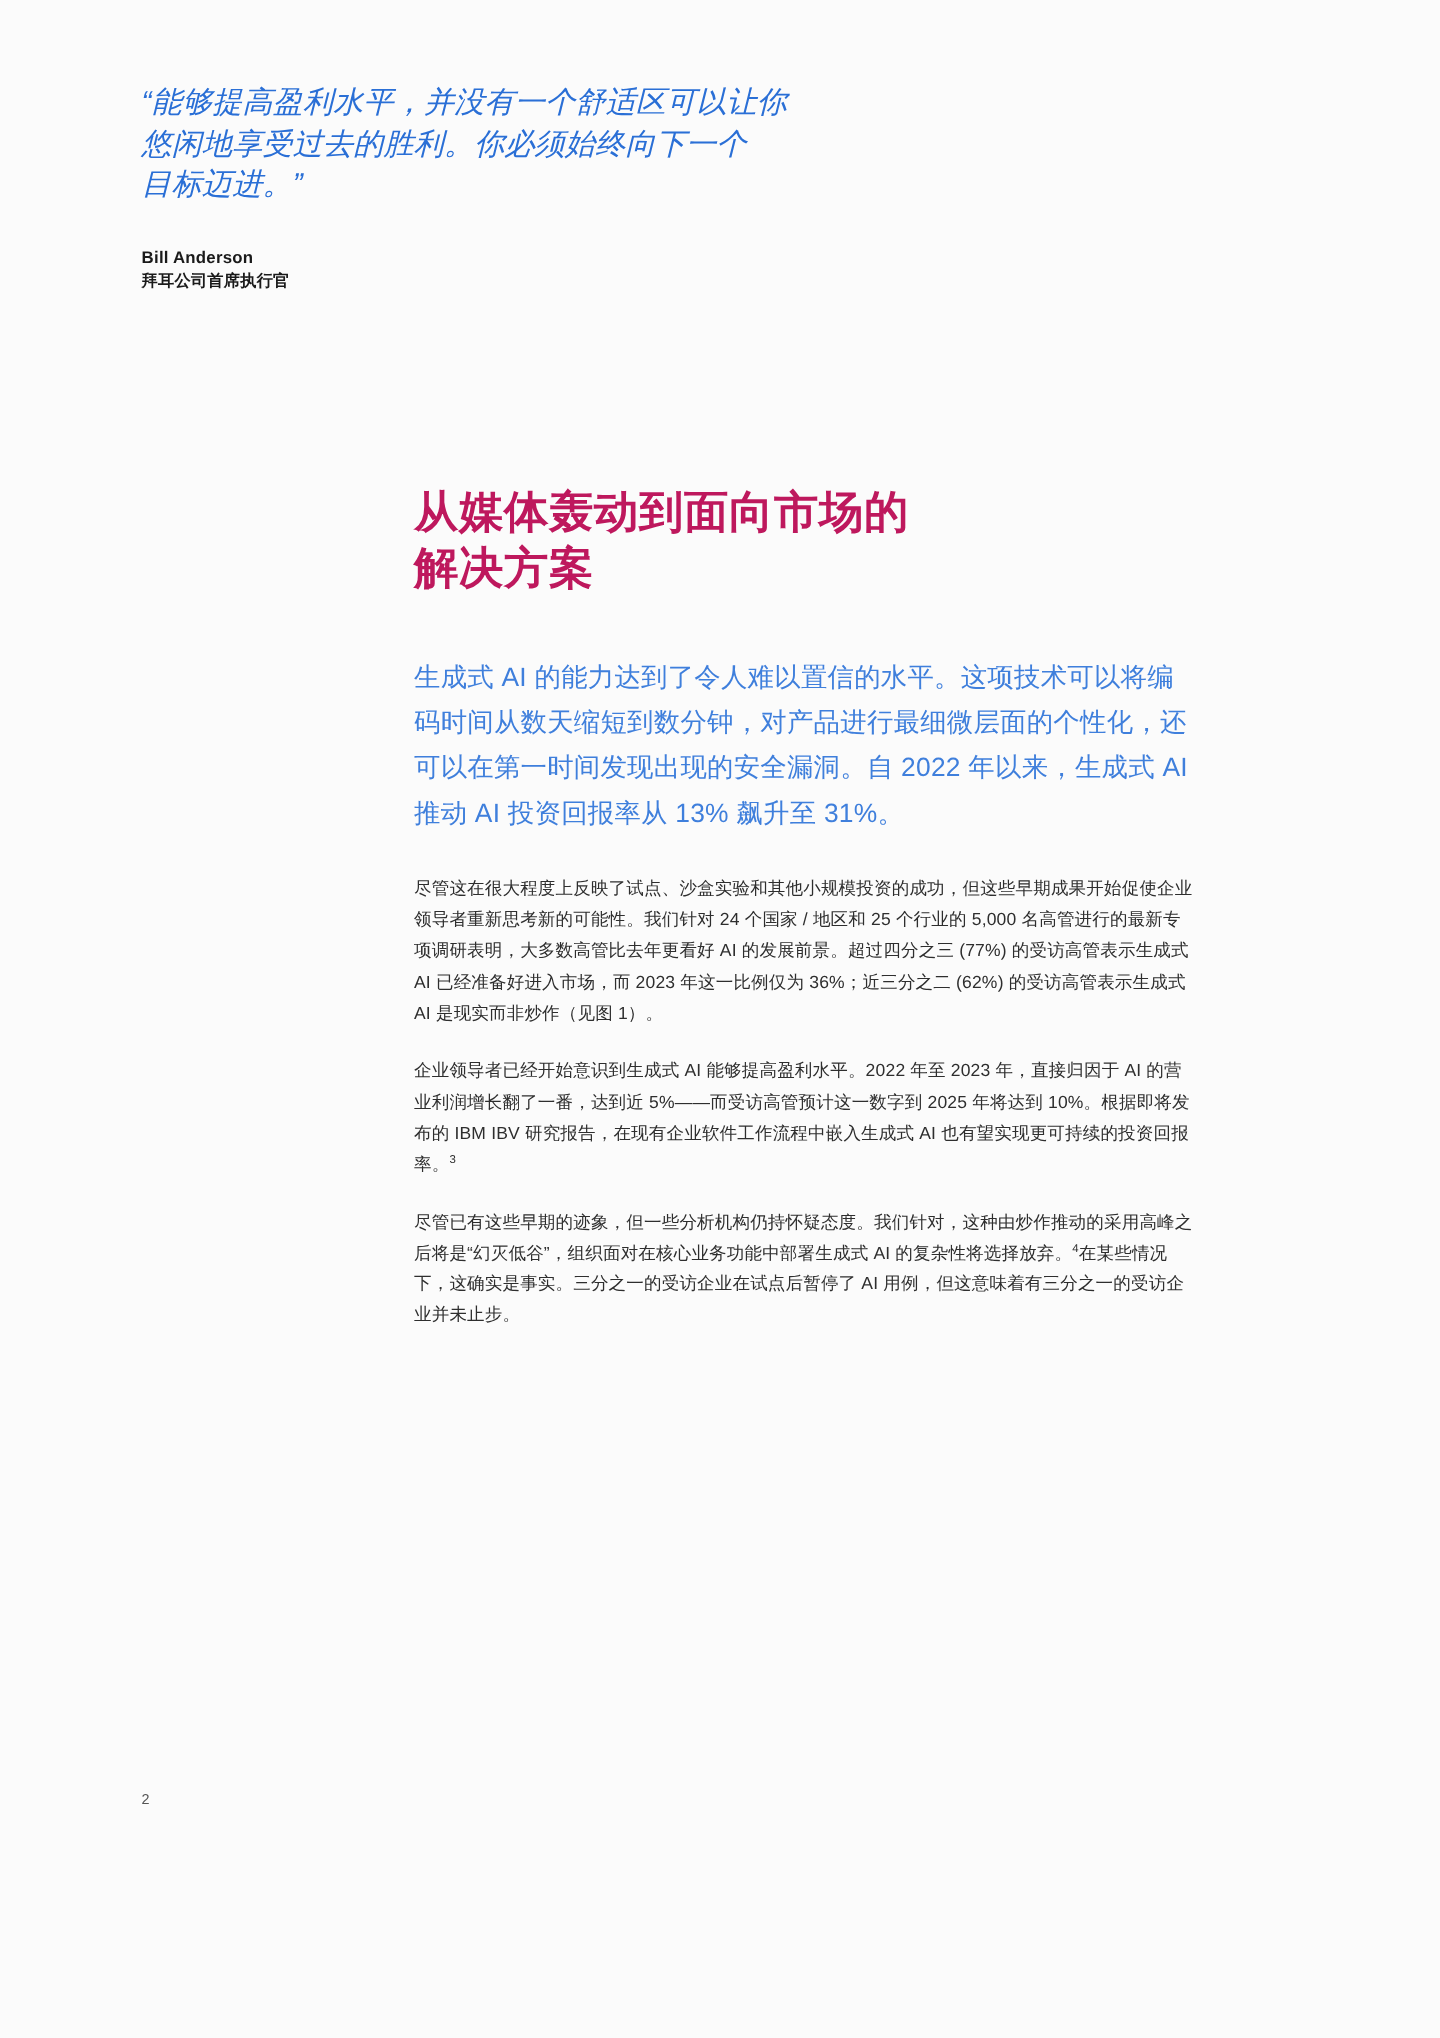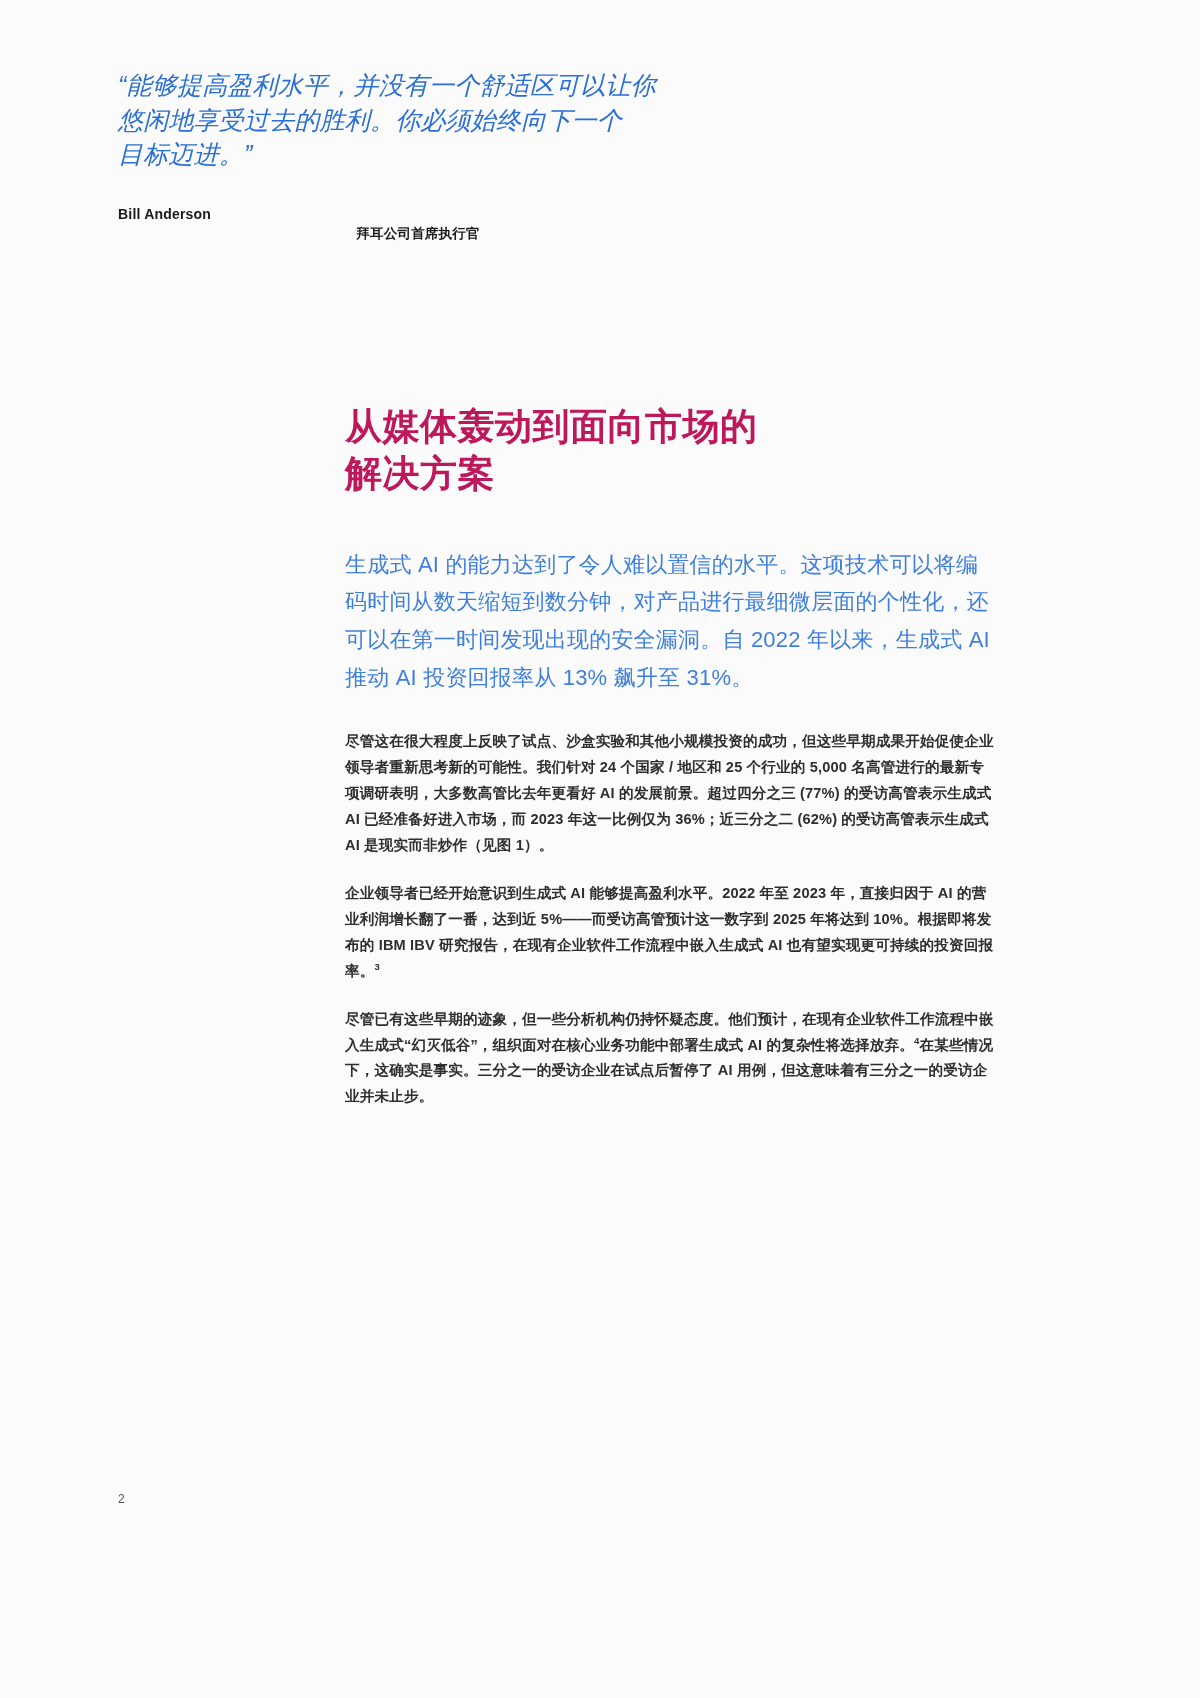--- a/index.html
+++ b/index.html
@@ -46,21 +46,20 @@
     font-weight: bold;
     color: #1a1a1a;
     letter-spacing: 0.2px;
   }
   .quote-role {
     font-size: 13.5px;
     font-weight: bold;
     color: #1a1a1a;
     margin-top: 3px;
     letter-spacing: 0.2px;
-    text-align: center;
   }
 
   
   .main {
     position: absolute;
     left: 345px;
     top: 378px;
     width: 650px;
   }
   .headline {
@@ -80,21 +79,20 @@
     letter-spacing: 0.2px;
     margin-bottom: 32px;
   }
   p.body-para {
     font-size: 14.6px;
     line-height: 1.78;
     color: #2e2e2e;
     margin: 0 0 22px 0;
     letter-spacing: 0.15px;
     text-align: left;
-    font-weight: bold;
   }
   sup {
     font-size: 9.5px;
     vertical-align: super;
     line-height: 0;
   }
 
   
   .page-number {
     position: absolute;
@@ -123,18 +121,18 @@
     <h1 class="headline">从媒体轰动到面向市场的
 解决方案</h1>
 
     <div class="lede">生成式 AI 的能力达到了令人难以置信的水平。这项技术可以将编码时间从数天缩短到数分钟，对产品进行最细微层面的个性化，还可以在第一时间发现出现的安全漏洞。自 2022 年以来，生成式 AI 推动 AI 投资回报率从 13% 飙升至 31%。</div>
 
     <p class="body-para">尽管这在很大程度上反映了试点、沙盒实验和其他小规模投资的成功，但这些早期成果开始促使企业领导者重新思考新的可能性。我们针对 24 个国家 / 地区和 25 个行业的 5,000 名高管进行的最新专项调研表明，大多数高管比去年更看好 AI 的发展前景。超过四分之三 (77%) 的受访高管表示生成式 AI 已经准备好进入市场，而 2023 年这一比例仅为 36%；近三分之二 (62%) 的受访高管表示生成式 AI 是现实而非炒作（见图 1）。</p>
 
 
     <p class="body-para"><span>企业领导者已经开始意识到生成式 AI 能够提高盈利水平。2022 年至 2023 年，直接归因于 AI 的营业利润增长翻了一番，达到近 5%——而受访高管预计这一数字到 2025 年将达到 10%。根据即将发布的 IBM IBV 研究报告，在现有企业软件工作流程中嵌入生成式 AI 也有望实现更可持续的投资回报率。</span><sup>3</sup></p>
 
-    <p class="body-para"><span>尽管已有这些早期的迹象，但一些分析机构仍持怀疑态度。他们预计，在现有企业软件工作流程中嵌入生成式“幻灭低谷”，组织面对在核心业务功能中部署生成式 AI 的复杂性将选择放弃。</span><sup>4</sup><span>在某些情况下，这确实是事实。三分之一的受访企业在试点后暂停了 AI 用例，但这意味着有三分之一的受访企业并未止步。</span></p>
+    <p class="body-para"><span>尽管已有这些早期的迹象，但一些分析机构仍持怀疑态度。我们针对，这种由炒作推动的采用高峰之后将是“幻灭低谷”，组织面对在核心业务功能中部署生成式 AI 的复杂性将选择放弃。</span><sup>4</sup><span>在某些情况下，这确实是事实。三分之一的受访企业在试点后暂停了 AI 用例，但这意味着有三分之一的受访企业并未止步。</span></p>
   </div>
 
   <div class="page-number">2</div>
 
 </div>
 
 </body></html>

